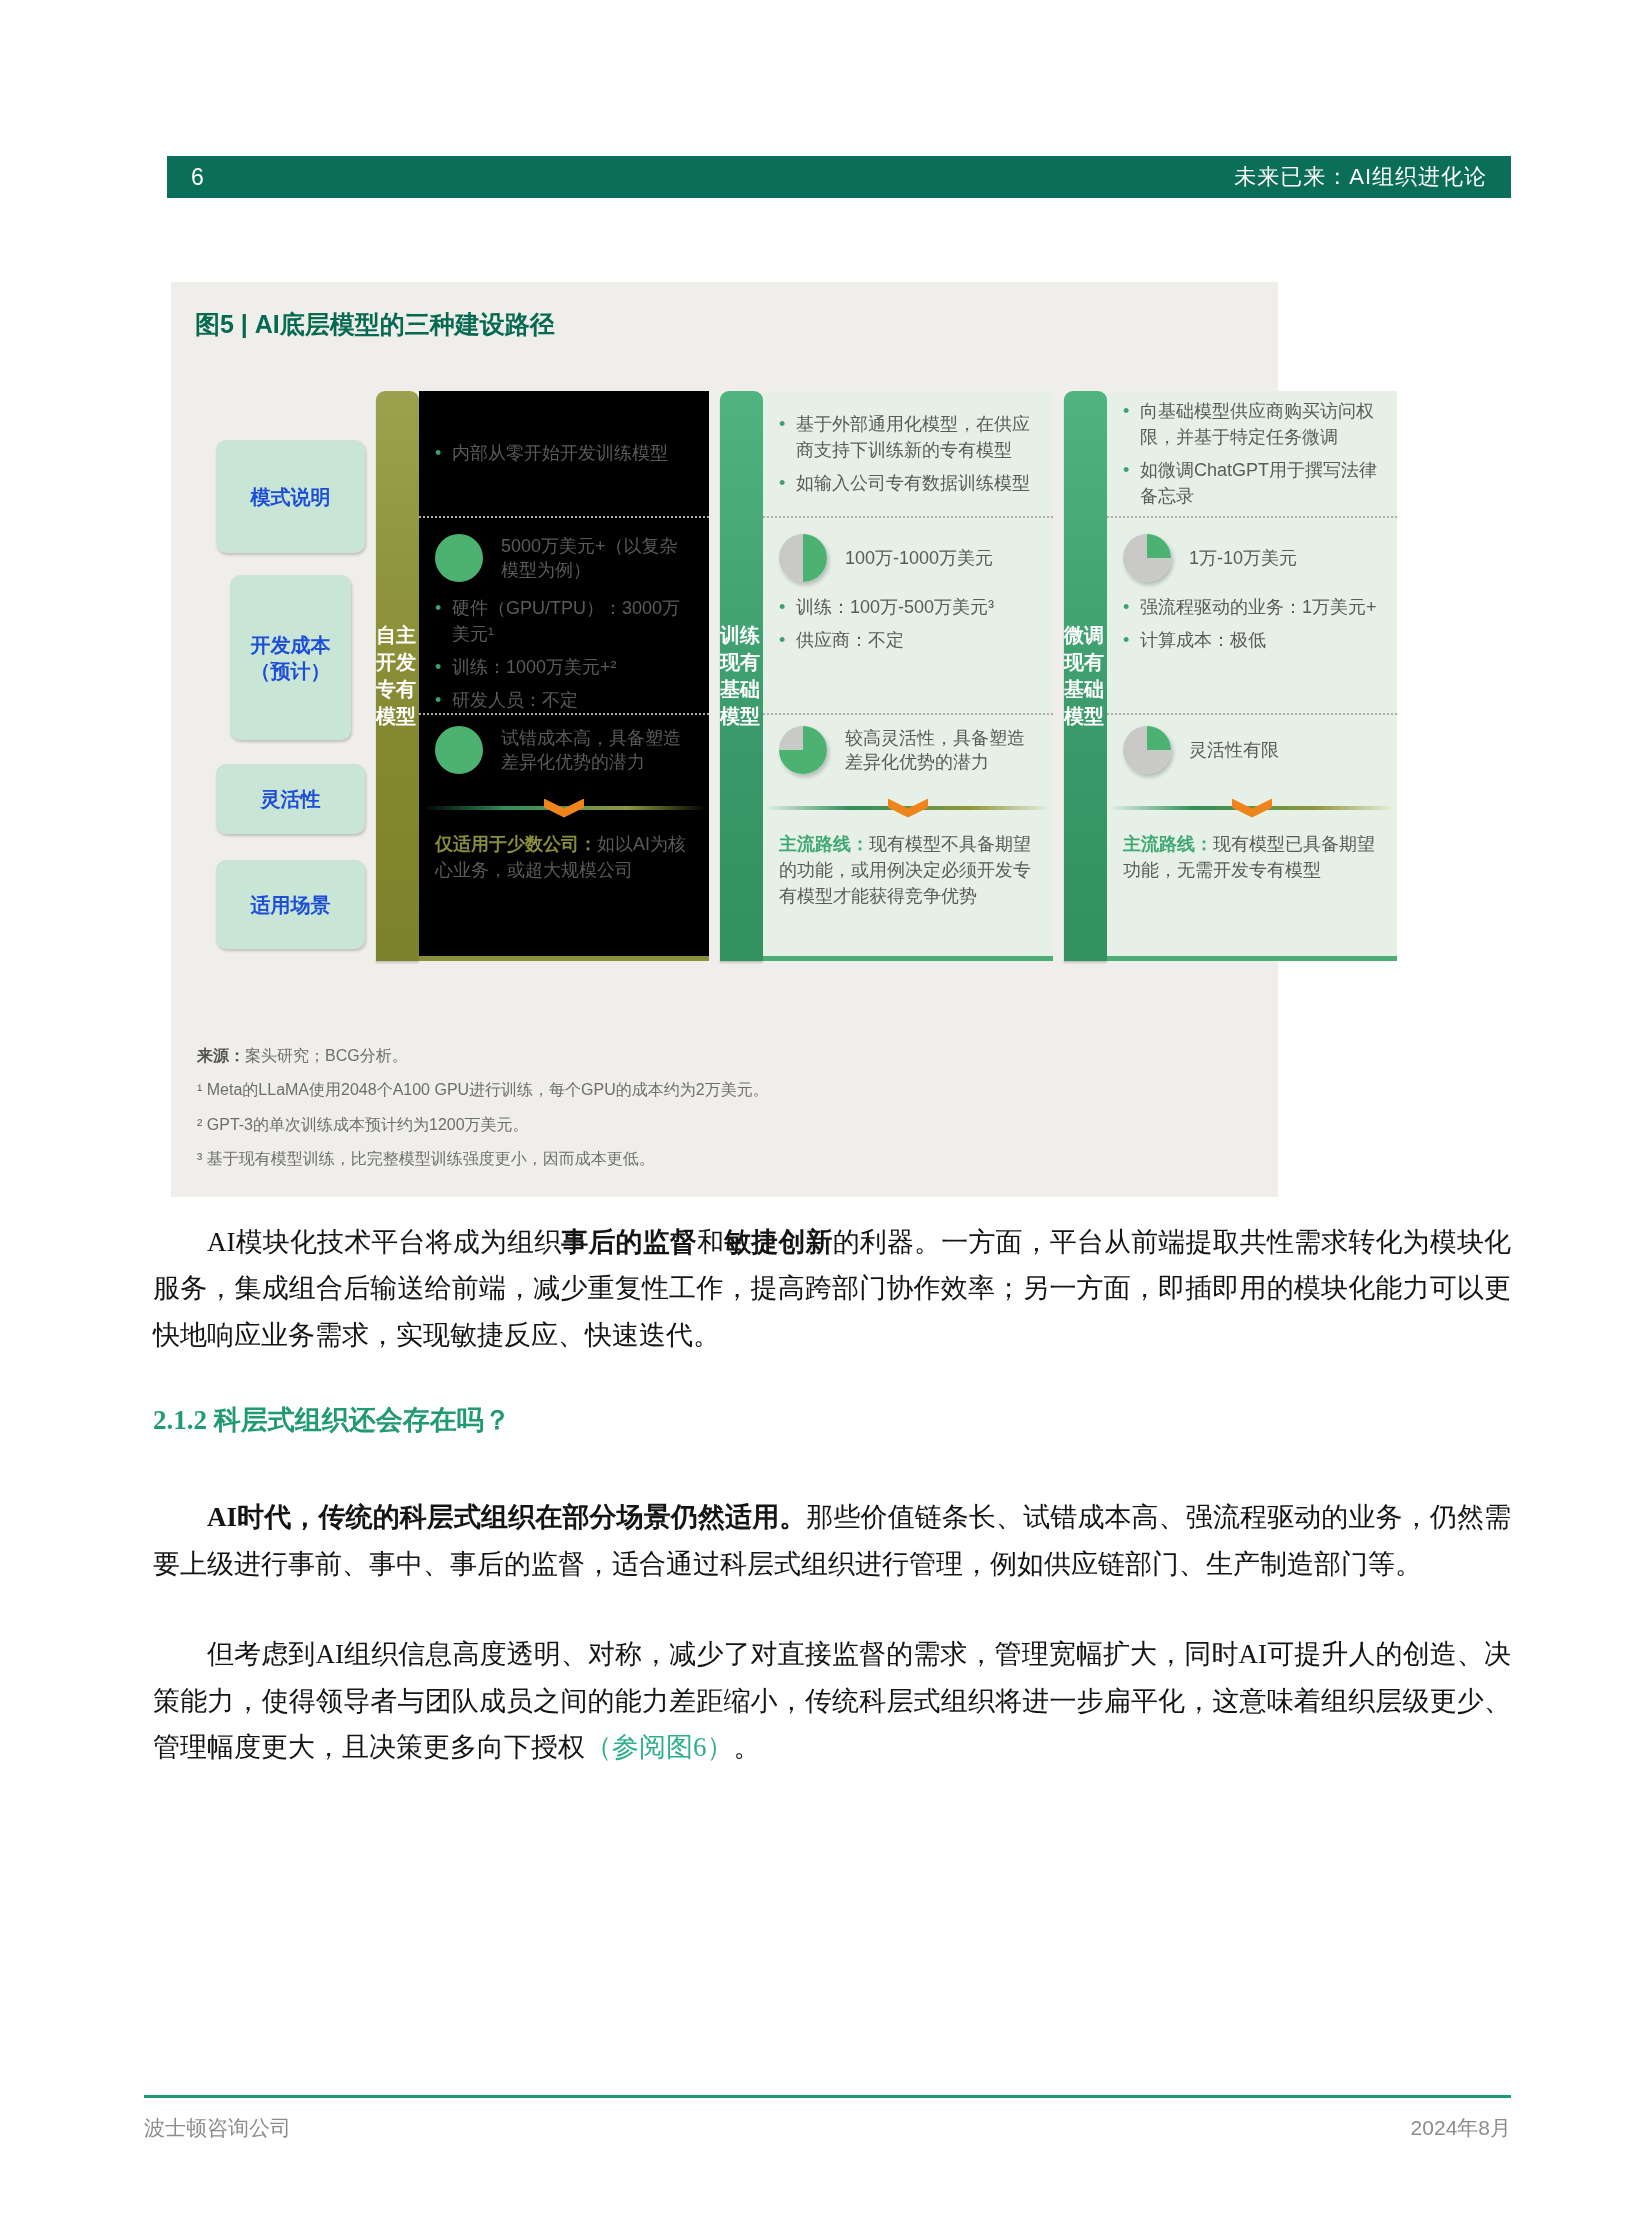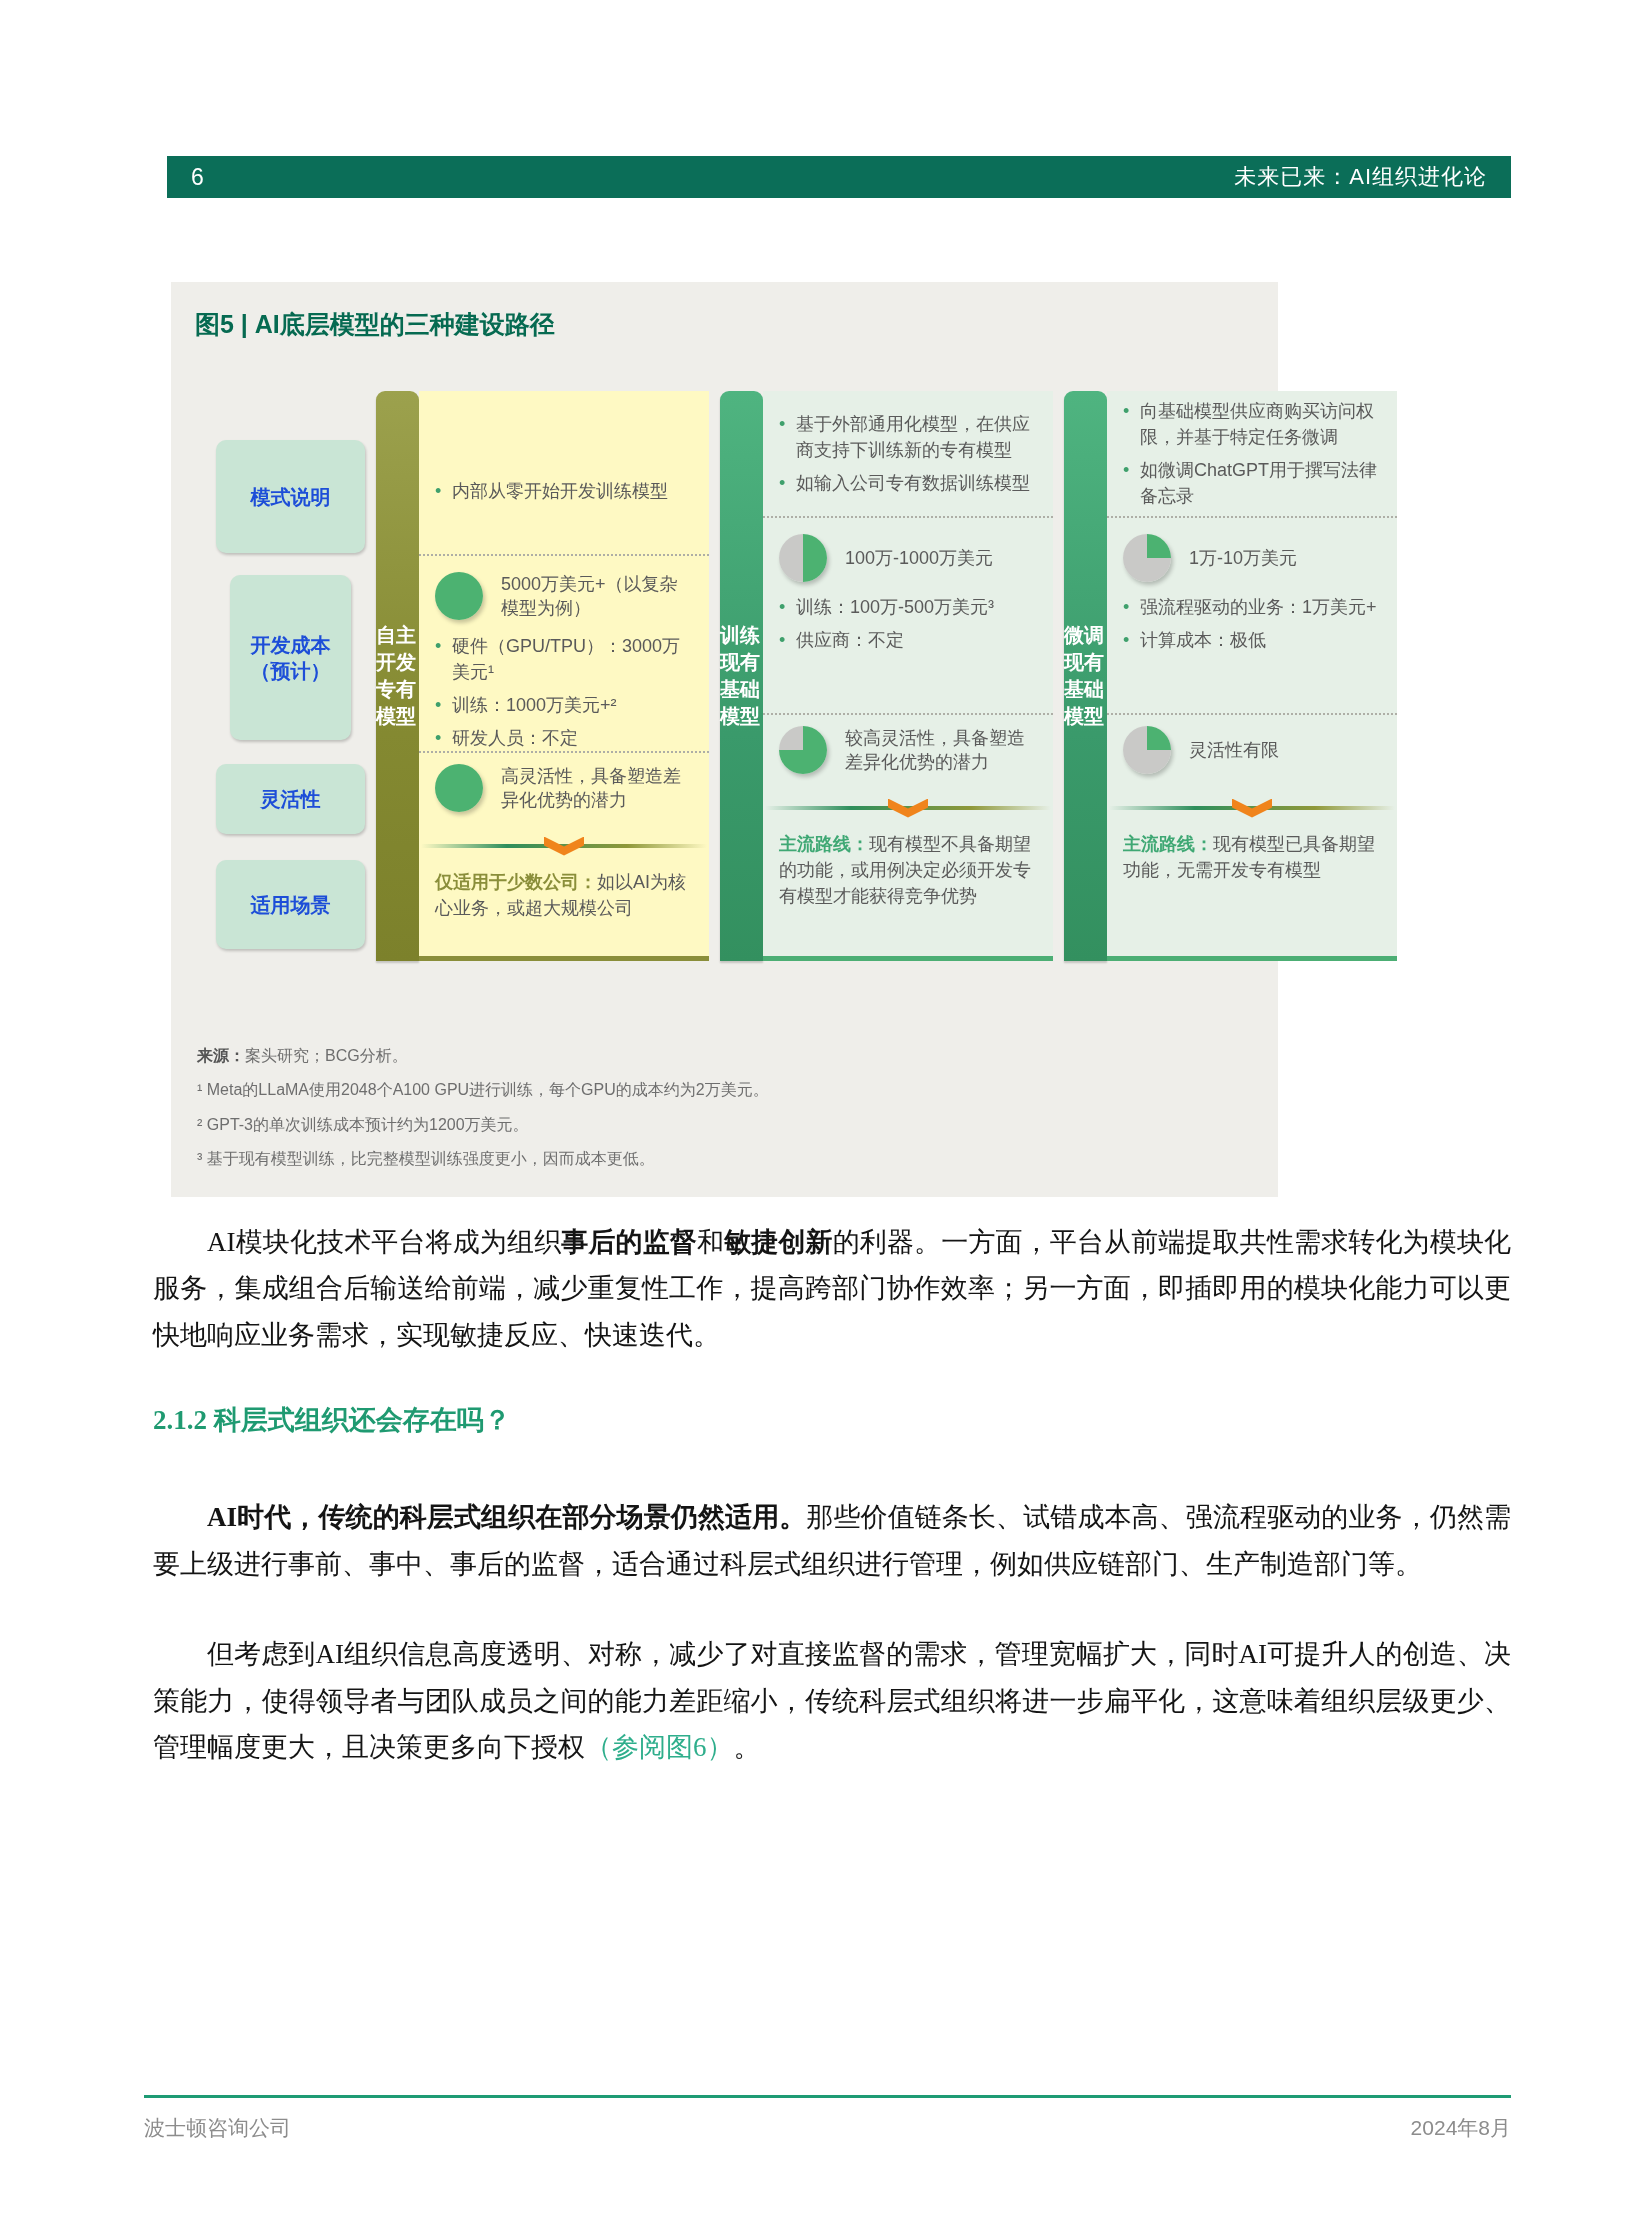--- a/index.html
+++ b/index.html
@@ -37,21 +37,21 @@
   .col-b{grid-column:3;}
   .col-c{grid-column:4;}
 
   .col-head{flex:0 0 43px;border-radius:9px 9px 0 0;color:#fff;font-weight:bold;
     font-size:20px;display:flex;align-items:center;justify-content:center;
     box-shadow:0 2px 2px rgba(0,0,0,.18);}
   .head-olive{background:linear-gradient(180deg,#9CA14D 0%,#848931 60%,#7C812B 100%);}
   .head-green{background:linear-gradient(180deg,#4FB480 0%,#3A9A6B 60%,#33905F 100%);}
 
   .col-body{flex:1;display:flex;flex-direction:column;}
-  .body-cream{background:#fef9c3;border-bottom:5px solid #8A8E3A;justify-content:flex-end;}
+  .body-cream{background:#000000;border-bottom:5px solid #8A8E3A;}
   .body-mint{background:#E6F0E7;border-bottom:5px solid #4CAE74;}
 
   .cell{padding:0 16px;box-sizing:border-box;}
   .cell-mode{height:125px;display:flex;flex-direction:column;justify-content:center;}
   .cell-cost{height:197px;border-top:2px dotted #AEAEA6;padding-top:14px;}
   .cell-flex{height:82px;border-top:2px dotted #AEAEA6;display:flex;align-items:center;}
   .cell-scenario{height:97px;padding-top:10px;font-size:18px;line-height:1.45;color:#5A5A5A;}
 
   ul.blist{list-style:none;margin:0;padding:0;}
   ul.blist li{position:relative;padding-left:17px;font-size:18px;line-height:1.45;
@@ -125,21 +125,21 @@
             </div>
             <ul class="blist">
               <li>硬件（GPU/TPU）：3000万美元¹</li>
               <li>训练：1000万美元+²</li>
               <li>研发人员：不定</li>
             </ul>
           </div>
           <div class="cell cell-flex">
             <div class="pie-line">
               <div class="pie" style="background: conic-gradient(rgb(76, 178, 113) 0deg, rgb(76, 178, 113) 100%, rgb(201, 201, 199) 100%, rgb(201, 201, 199) 100%);"></div>
-              <div class="pie-text">高灵活性，具备塑造差异化优势的潜力</div>
+              <div class="pie-text">试错成本高，具备塑造差异化优势的潜力</div>
             </div>
           </div>
           <div class="divider">
             <i class="chevron"></i>
           </div>
           <div class="cell cell-scenario">
             <span class="lead lead-olive">仅适用于少数公司：</span><span>如以AI为核心业务，或超大规模公司</span>
           </div>
         </div>
       </div>

